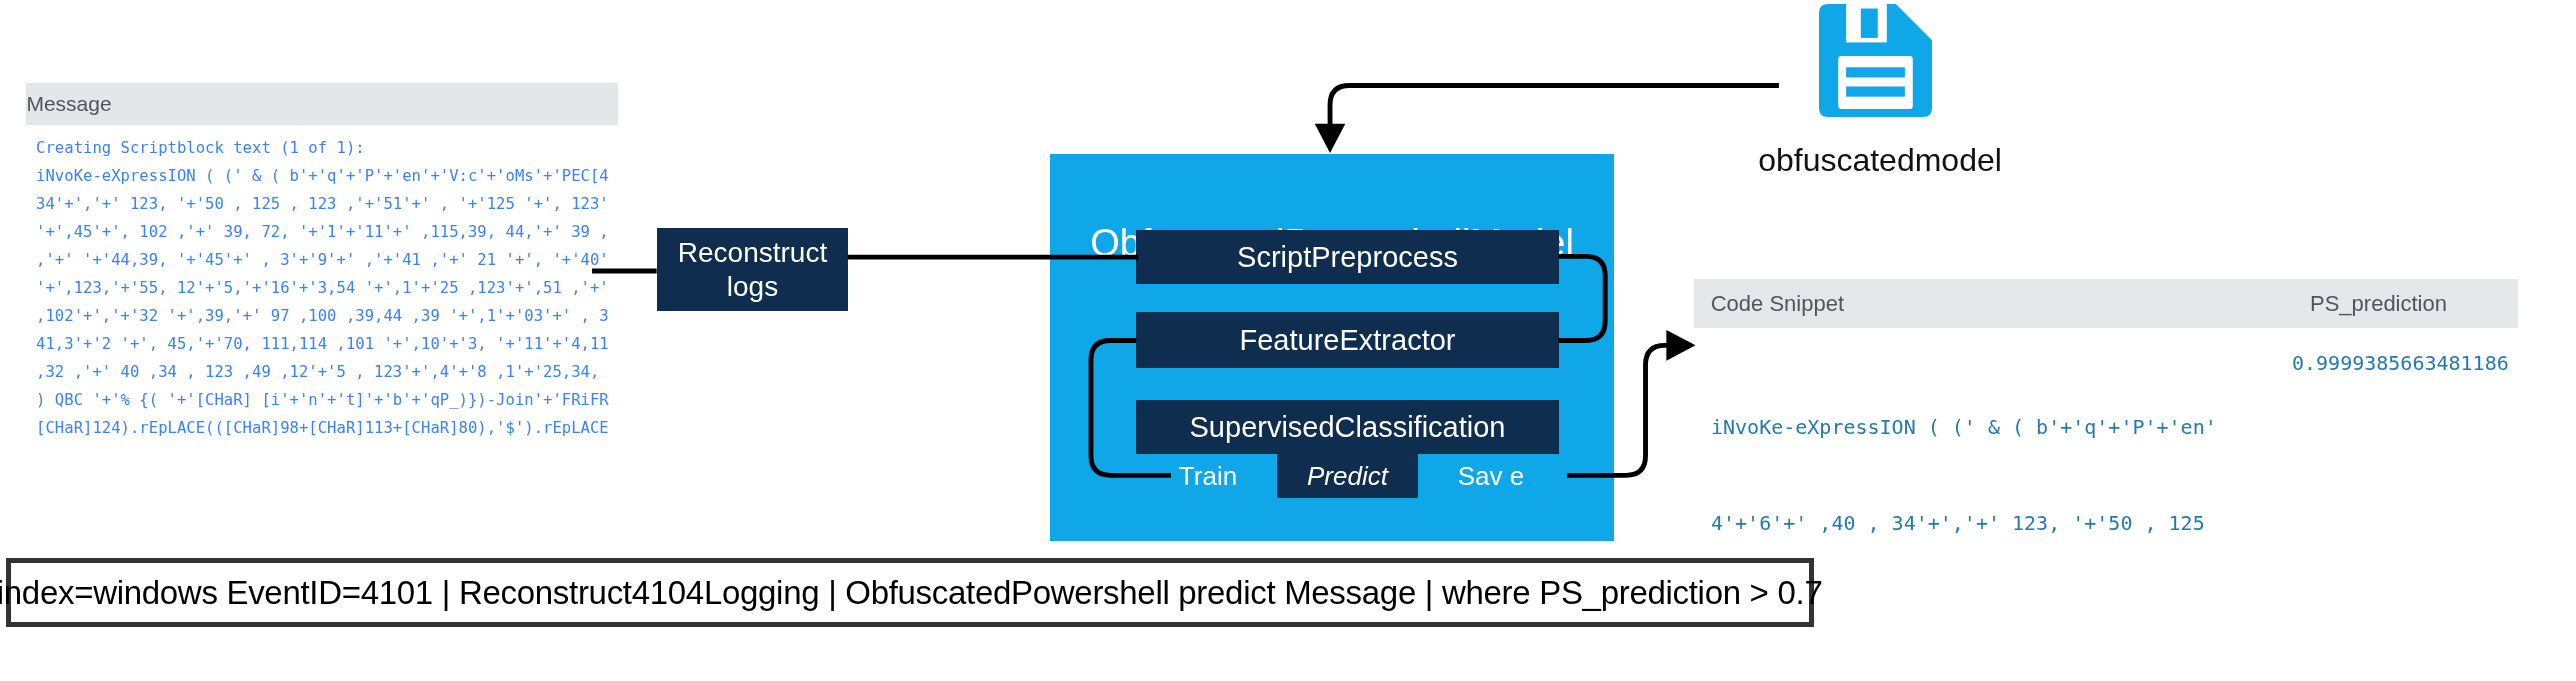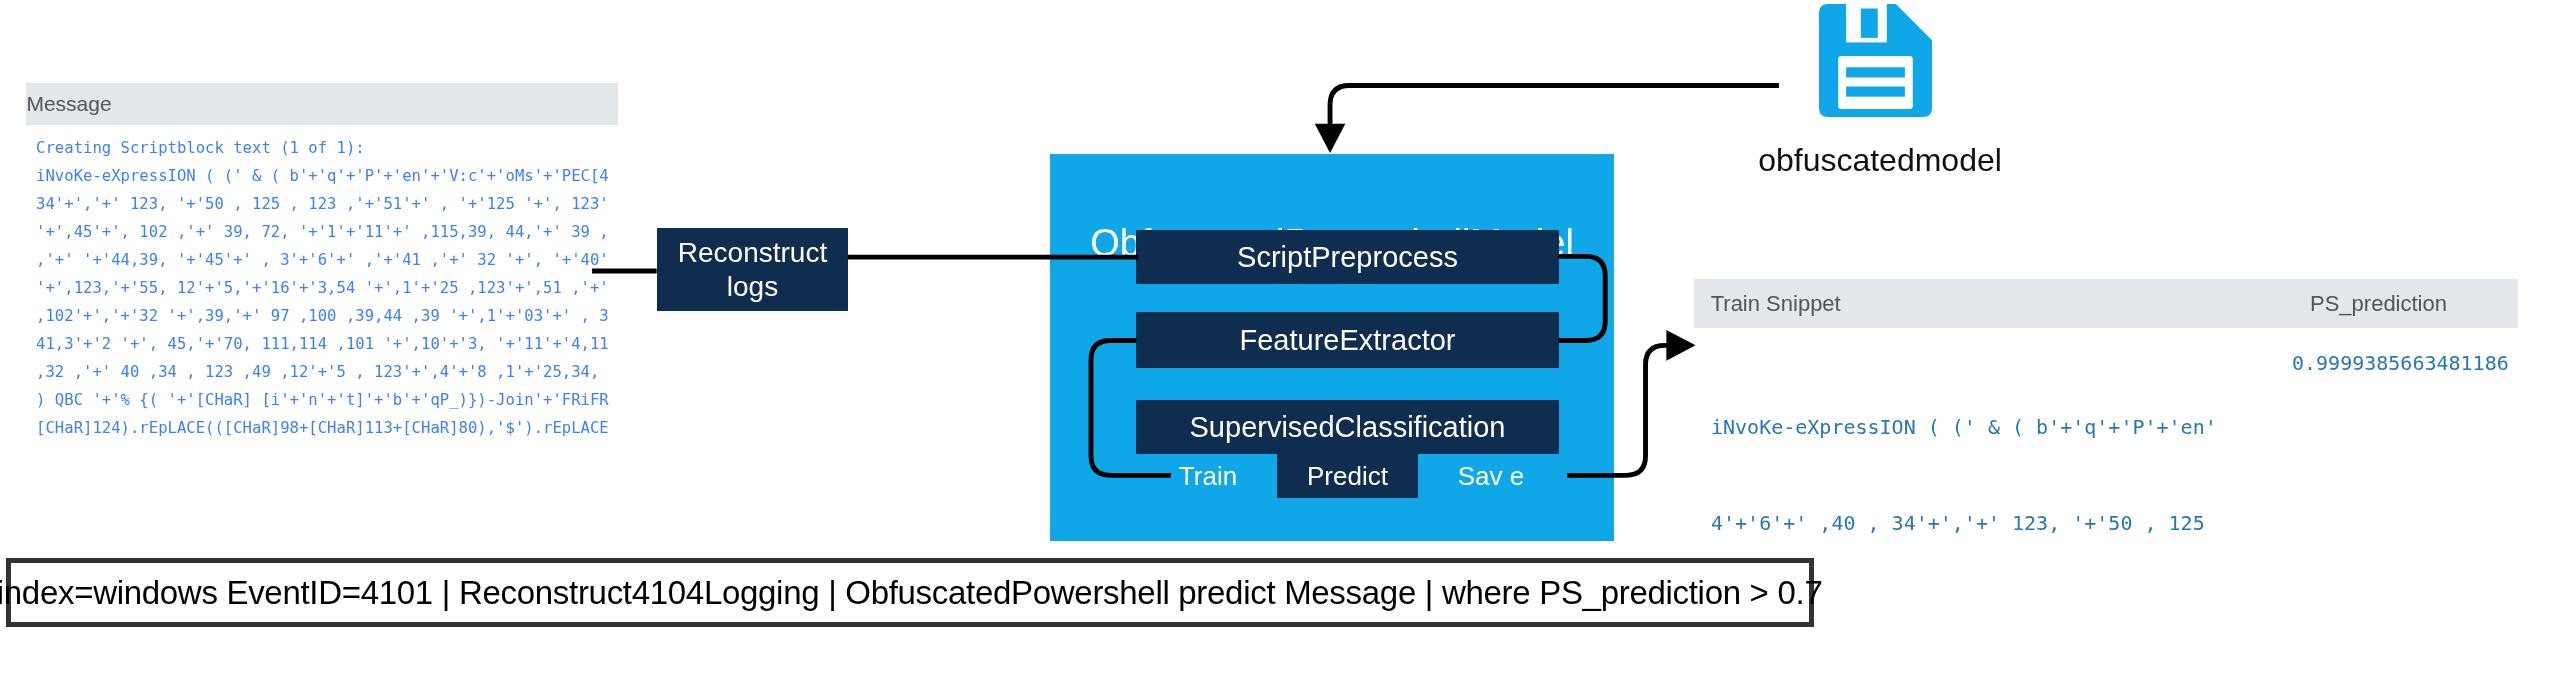--- a/index.html
+++ b/index.html
@@ -58,21 +58,21 @@
   .stage {
     position: absolute; left: 86px; width: 423px;
     background: #0f2d4e; color: #ffffff; text-align: center; font-size: 29px;
   }
   .stage-sp { top: 76px; height: 54px; line-height: 54px; }
   .stage-fe { top: 158px; height: 56px; line-height: 56px; }
   .stage-sc { top: 246px; height: 54px; line-height: 54px; }
   .predict-tab {
     position: absolute; left: 227px; top: 300px; width: 141px; height: 44px;
     background: #0f2d4e; color: #ffffff; text-align: center;
-    font-size: 26px; line-height: 44px;
+    font-size: 26px; line-height: 44px; font-style: italic;
   }
   .action-label {
     position: absolute; top: 300px; height: 44px; line-height: 44px;
     color: #ffffff; font-size: 26px; text-align: center; z-index: 3;
   }
   .action-train { left: 104px; width: 108px; }
   .action-save  { left: 389px; width: 104px; }
 
   
   .floppy { position: absolute; left: 1819px; top: 3.5px; width: 113px; height: 113px; z-index: 2; }
@@ -125,21 +125,21 @@
   </svg>
 
   <div class="msg-header">
     <span>Message</span>
   </div>
   <div class="msg-body">
     <div class="ln">Creating Scriptblock text (1 of 1):</div>
     <div class="ln">iNvoKe-eXpressION ( (' &amp; ( b'+'q'+'P'+'en'+'V:c'+'oMs'+'PEC[4</div>
     <div class="ln">34'+','+' 123, '+'50 , 125 , 123 ,'+'51'+' , '+'125 '+', 123'</div>
     <div class="ln">'+',45'+', 102 ,'+' 39, 72, '+'1'+'11'+' ,115,39, 44,'+' 39 ,</div>
-    <div class="ln">,'+' '+'44,39, '+'45'+' , 3'+'6'+' ,'+'41 ,'+' 32 '+', '+'40'</div>
+    <div class="ln">,'+' '+'44,39, '+'45'+' , 3'+'9'+' ,'+'41 ,'+' 21 '+', '+'40'</div>
     <div class="ln">'+',123,'+'55, 12'+'5,'+'16'+'3,54 '+',1'+'25 ,123'+',51 ,'+'</div>
     <div class="ln">,102'+','+'32 '+',39,'+' 97 ,100 ,39,44 ,39 '+',1'+'03'+' , 3</div>
     <div class="ln">41,3'+'2 '+', 45,'+'70, 111,114 ,101 '+',10'+'3, '+'11'+'4,11</div>
     <div class="ln">,32 ,'+' 40 ,34 , 123 ,49 ,12'+'5 , 123'+',4'+'8 ,1'+'25,34,</div>
     <div class="ln">) QBC '+'% {( '+'[CHaR] [i'+'n'+'t]'+'b'+'qP_)})-Join'+'FRiFR</div>
     <div class="ln">[CHaR]124).rEpLACE(([CHaR]98+[CHaR]113+[CHaR]80),'$').rEpLACE</div>
   </div>
 
   <div class="rec-box">
     <div>Reconstruct
@@ -160,21 +160,21 @@
     <path d="M8,0 H68 L100,32 V92 Q100,100 92,100 H8 Q0,100 0,92 V8 Q0,0 8,0 Z" fill="#10a7e8"></path>
     <rect x="24" y="0" width="36" height="34" fill="#ffffff"></rect>
     <rect x="37" y="4" width="15" height="26" fill="#10a7e8"></rect>
     <rect x="17" y="46" width="66" height="47" rx="3" fill="#ffffff"></rect>
     <rect x="24" y="56" width="52" height="9" fill="#10a7e8"></rect>
     <rect x="24" y="73" width="52" height="9" fill="#10a7e8"></rect>
   </svg>
   <div class="model-file-label">obfuscatedmodel</div>
 
   <div class="tbl-header">
-    <span class="col1">Train Snippet</span>
+    <span class="col1">Code Snippet</span>
     <span class="col2">PS_prediction</span>
   </div>
   <div class="tbl-code">
     <div>iNvoKe-eXpressION ( (' &amp; ( b'+'q'+'P'+'en'</div>
     <div>4'+'6'+' ,40 , 34'+','+' 123, '+'50 , 125</div>
   </div>
   <div class="tbl-pred">0.9999385663481186</div>
 
   <div class="query-bar">
     <span class="query-text">index=windows EventID=4101 | Reconstruct4104Logging | ObfuscatedPowershell predict Message | where PS_prediction &gt; 0.7</span>

